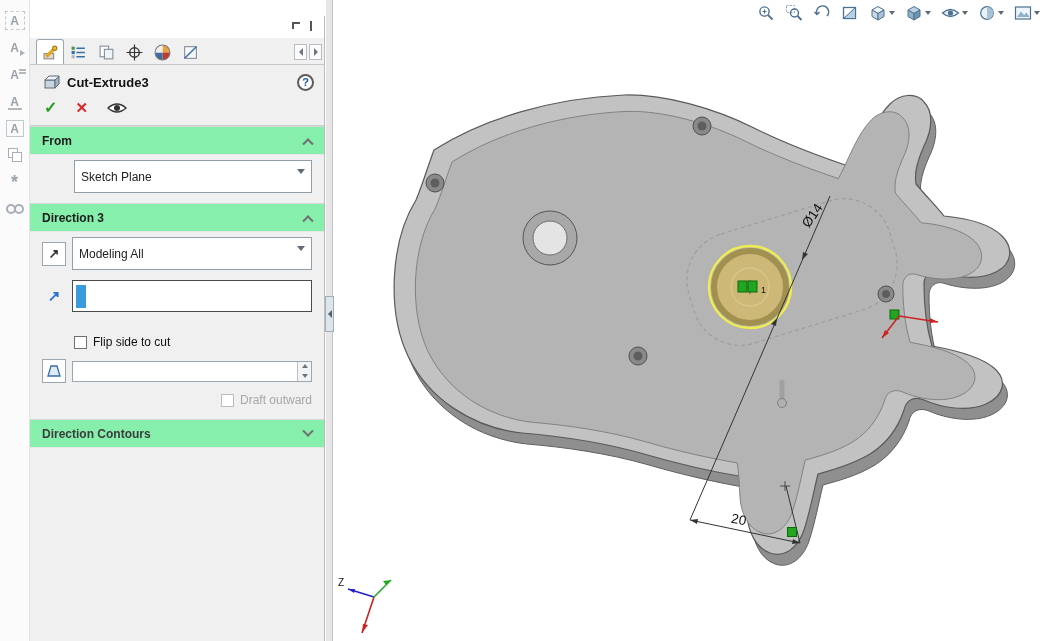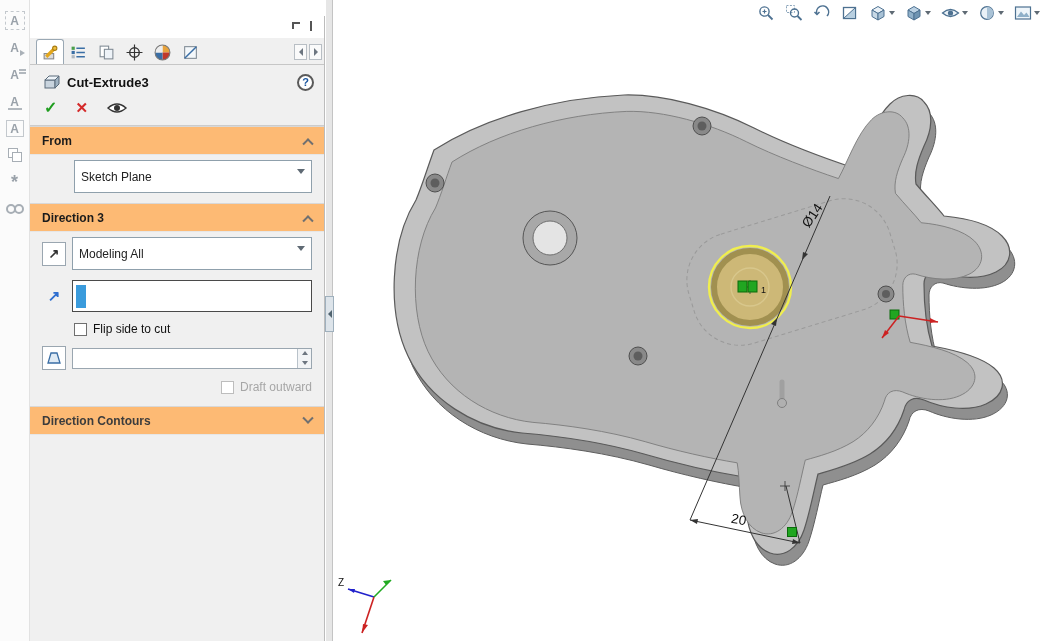--- a/index.html
+++ b/index.html
@@ -33,21 +33,21 @@
   .tri-l { width:0;height:0;border-right:4px solid #6d7680;border-top:4px solid transparent;border-bottom:4px solid transparent; }
   .tri-r { width:0;height:0;border-left:4px solid #6d7680;border-top:4px solid transparent;border-bottom:4px solid transparent; }
 
   .pm-header { display:flex; align-items:center; gap:7px; padding:8px 10px 4px 12px; }
   .pm-title { font-weight:bold; font-size:13px; color:#111; }
   .help-btn { margin-left:auto; width:17px; height:17px; border:2px solid #5a5a5a; border-radius:50%; display:flex; align-items:center; justify-content:center; font-weight:bold; color:#1a56a0; font-size:11px; background:#fff; }
   .pm-actions { display:flex; gap:18px; padding:3px 14px 8px 14px; border-bottom:1px solid #cccccc; align-items:center; }
   .act-ok { color:#1f9d1f; font-size:16px; font-weight:bold; }
   .act-cancel { color:#d42a2a; font-size:15px; font-weight:bold; }
 
-  .sec-h { display:flex; align-items:center; gap:6px; padding:7px 12px 6px 12px; font-weight:bold; font-size:12px; color:#1b1b1b; border-top:1px solid #d8d8d8; border-bottom:1px solid #e6e6e6; background:#fdba74; }
+  .sec-h { display:flex; align-items:center; gap:6px; padding:7px 12px 6px 12px; font-weight:bold; font-size:12px; color:#1b1b1b; border-top:1px solid #d8d8d8; border-bottom:1px solid #e6e6e6; background:#86efac; }
   .sec-h:first-of-type { border-top:none; }
   .chev { width:8px; height:8px; border-right:2px solid #707070; border-bottom:2px solid #707070; margin-left:auto; }
   .chev.up { transform:rotate(-135deg) translate(-2px,-2px); }
   .chev.down { transform:rotate(45deg) translate(-2px,-2px); }
 
   .row { display:flex; align-items:center; gap:6px; padding:5px 12px; }
   .dd { height:33px; background:#fff; border:1px solid #8fa0ac; display:flex; align-items:center; font-size:12px; color:#222; padding-left:6px; position:relative; flex:1; }
   .dd-caret { position:absolute; right:6px; top:8px; width:0; height:0; border-top:5px solid #5f6a74; border-left:4px solid transparent; border-right:4px solid transparent; }
   .icon-btn { width:24px; height:24px; min-width:24px; background:#fff; border:1px solid #9aa6b0; display:flex; align-items:center; justify-content:center; color:#222; font-size:13px; font-weight:bold; }
   .dir-arrow { width:24px; min-width:24px; text-align:center; color:#2f6fd0; font-weight:bold; font-size:15px; }
@@ -219,21 +219,21 @@
         <span class="dd-caret"></span>
       </div>
     </div>
     <div class="row">
       <span class="dir-arrow">↗</span>
       <div class="depth-box">
         <span class="sel-block"></span>
         <span></span>
       </div>
     </div>
-    <div class="row" style="padding-left:44px;">
+    <div class="row" style="padding-left:44px;margin-top:13px;">
       <span class="cb"></span>
       <span class="cb-label">Flip side to cut</span>
     </div>
     <div class="row">
       <div class="icon-btn">
         <svg width="16" height="14" viewBox="0 0 16 14">
             <path d="M5 2 L11 2 L14 12 L2 12 Z" fill="#dfeaf4" stroke="#3a6ea5" stroke-width="1.3"></path>
           </svg>
       </div>
       <div class="spin-box">

